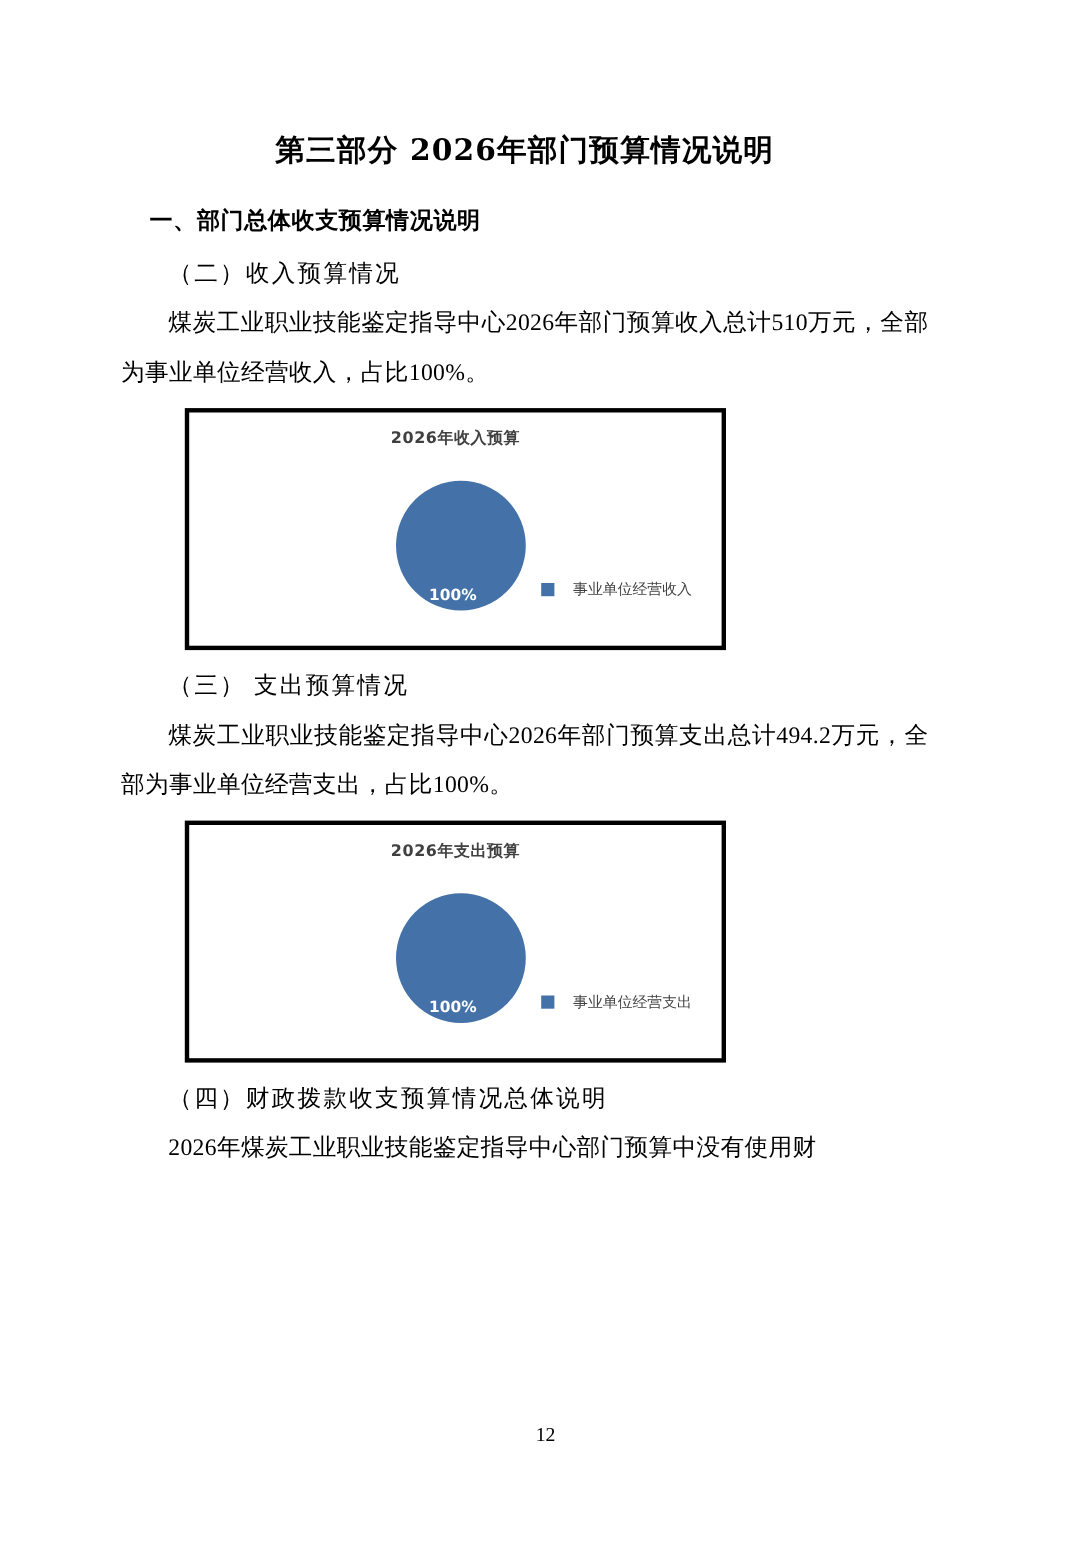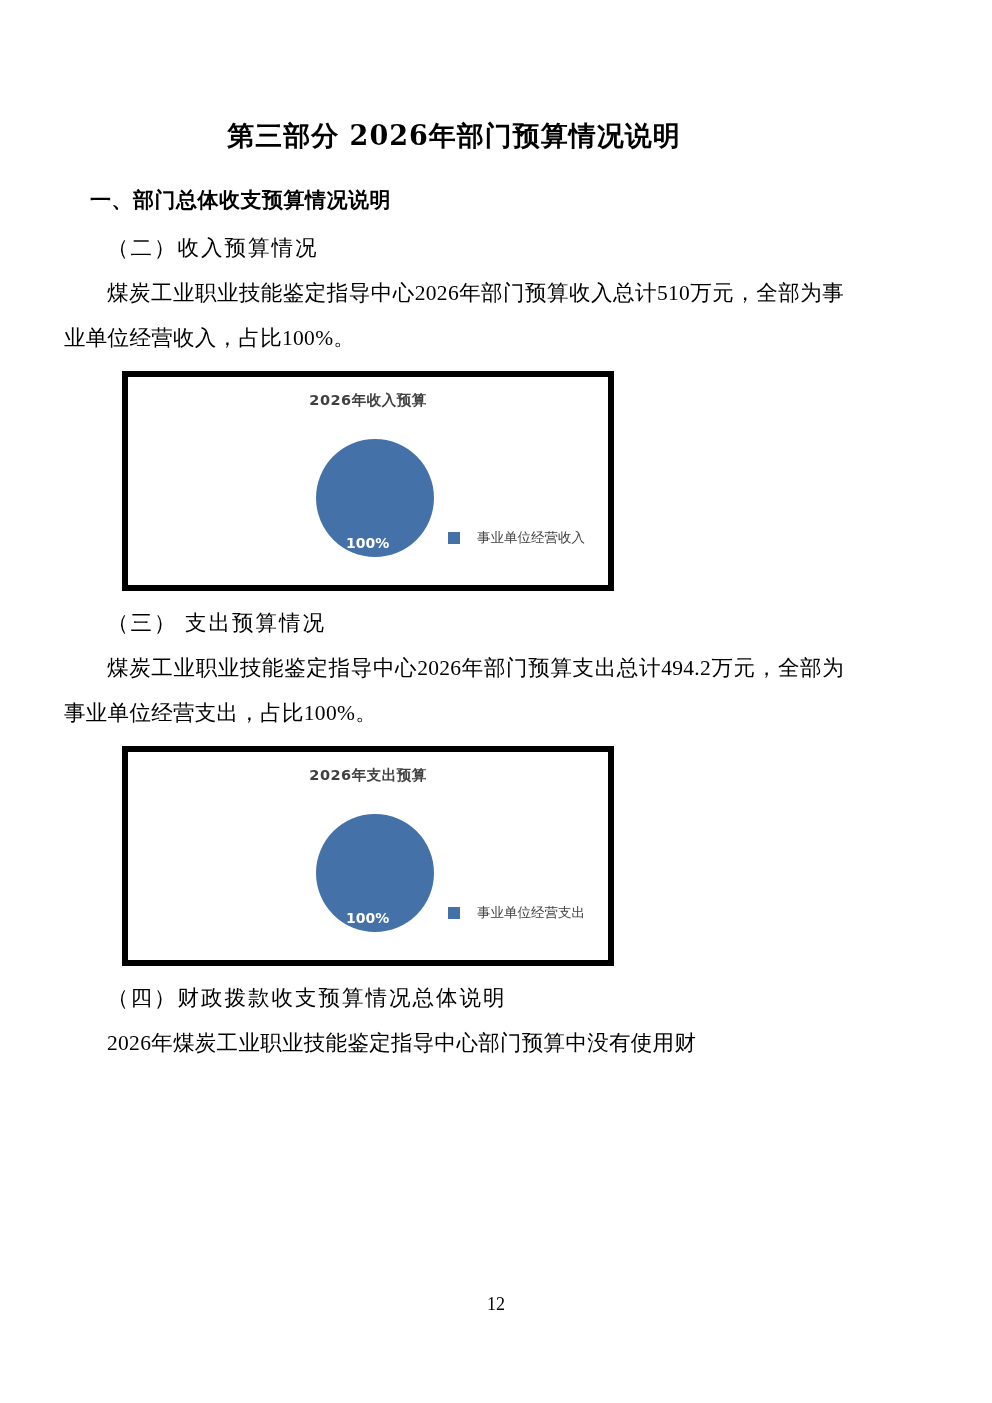--- a/index.html
+++ b/index.html
@@ -12,21 +12,21 @@
     height: 1403px;
     position: relative;
     font-family: "Liberation Serif", serif;
     color: #000000;
   }
   .page {
     position: relative;
     width: 992px;
     height: 1403px;
     box-sizing: border-box;
-    padding: 100px 148px 0 64px;
+    padding: 100px 148px 0 110px;
   }
   .doc-title {
     text-align: center;
     font-family: "DejaVu Serif", serif;
     font-weight: bold;
     font-size: 27px;
     letter-spacing: 1px;
     margin: 18px 0 32px 0;
     color: #000;
   }
@@ -50,21 +50,21 @@
     font-size: 21.5px;
     line-height: 45px;
     margin: 0;
     text-indent: 2em;
     letter-spacing: 2px;
   }
   .chart-box {
     width: 492px;
     height: 220px;
     margin: 10px 0 10px 58px;
-    border: 6px solid #000000;
+    border: 4px solid #000000;
     background: #ffffff;
     position: relative;
     box-sizing: border-box;
   }
   .chart-title {
     position: absolute;
     top: 14px;
     left: 0;
     width: 100%;
     text-align: center;

